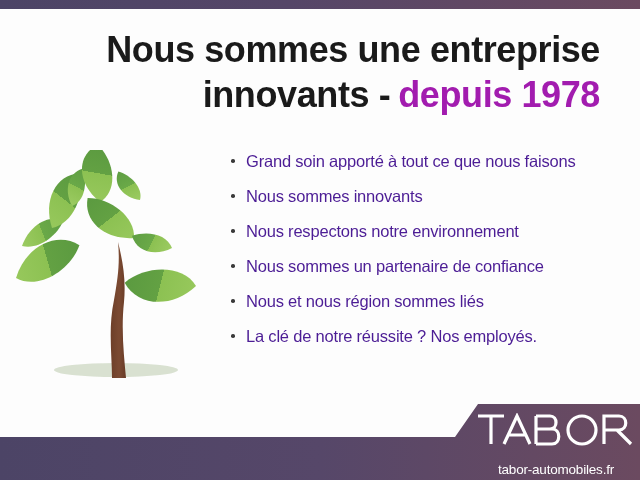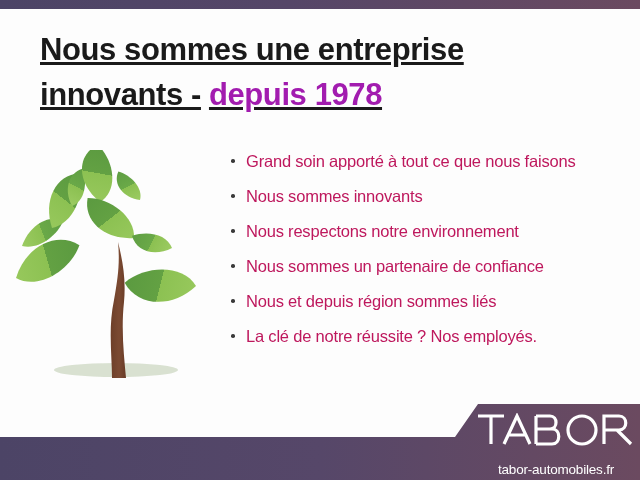--- a/index.html
+++ b/index.html
@@ -27,27 +27,26 @@
     height: 9px;
     background: linear-gradient(90deg, #4c4466 0%, #554668 45%, #6b4a60 100%);
   }
 
   
   .headline {
     position: absolute;
     left: 40px;
     top: 27px;
     width: 560px;
-    text-align: left;
-    font-size: 31px;
+    text-align: right;
+    font-size: 36px;
     font-weight: bold;
     line-height: 45px;
     letter-spacing: -0.4px;
     color: #1a1a1a;
-    text-decoration: underline;
   }
   .headline .accent {
     color: #a21caf;
   }
   .headline .spacer {
     display: inline-block;
     width: 8px;
   }
 
   
@@ -59,21 +58,21 @@
     list-style: none;
     margin: 0;
     padding: 0;
   }
   .bullets li {
     position: relative;
     padding-left: 18px;
     height: 35px;
     line-height: 22px;
     font-size: 16.5px;
-    color: #be185d;
+    color: #4c1d95;
     letter-spacing: -0.2px;
     white-space: nowrap;
   }
   .bullets li::before {
     content: "";
     position: absolute;
     left: 3px;
     top: 9px;
     width: 3.5px;
     height: 3.5px;
@@ -183,21 +182,21 @@
         <path d="M0 0 C18 -28 52 -34 70 -14 C54 8 18 18 0 0 Z" transform="translate(188,136) rotate(-166)" fill="url(#lf1)"></path>
       </g>
     </svg>
   </div>
 
   <ul class="bullets">
     <li><span>Grand soin apporté à tout ce que nous faisons</span></li>
     <li><span>Nous sommes innovants</span></li>
     <li><span>Nous respectons notre environnement</span></li>
     <li><span>Nous sommes un partenaire de confiance</span></li>
-    <li><span>Nous et depuis région sommes liés</span></li>
+    <li><span>Nous et nous région sommes liés</span></li>
     <li><span>La clé de notre réussite ? Nos employés.</span></li>
   </ul>
 
   <div class="footer">
     <svg viewBox="0 0 640 80" width="640" height="80" xmlns="http://www.w3.org/2000/svg">
       <defs>
         <linearGradient id="ftg" x1="0" y1="0" x2="1" y2="0">
           <stop offset="0%" stop-color="#4c4466"></stop>
           <stop offset="50%" stop-color="#564769"></stop>
           <stop offset="100%" stop-color="#6b4a60"></stop>

